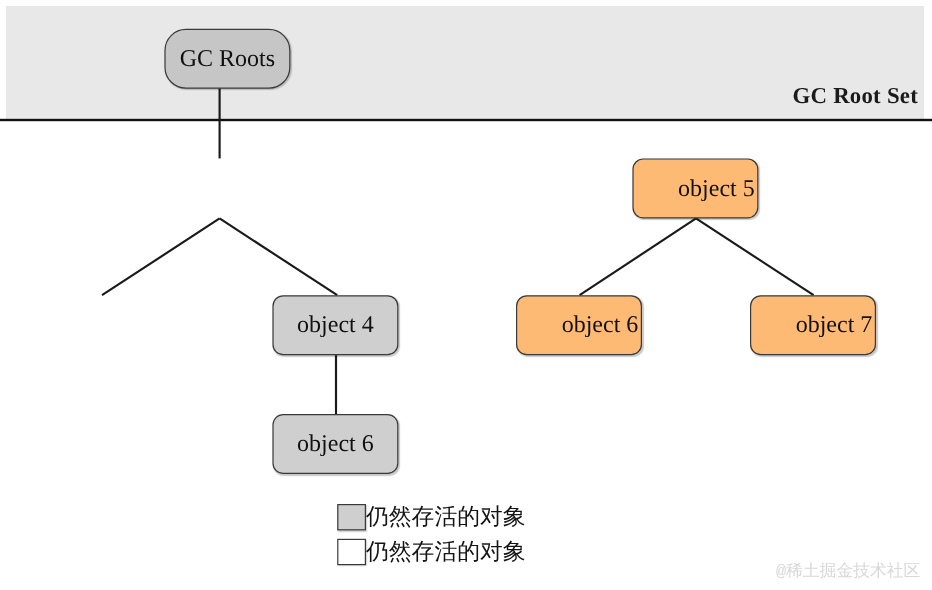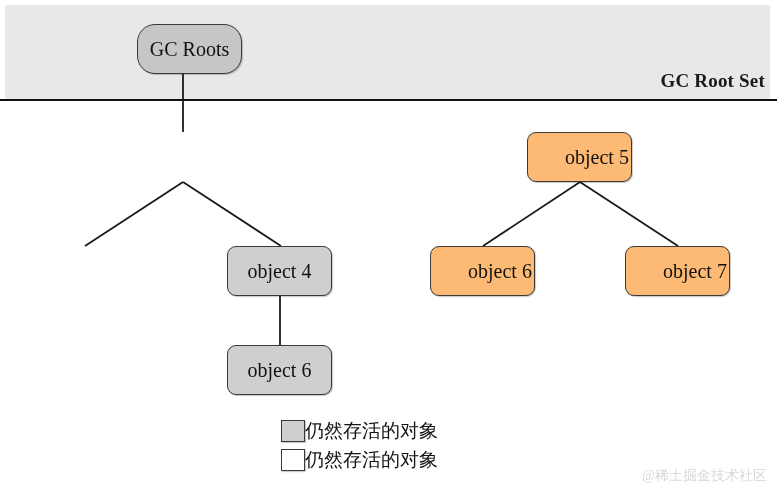--- a/index.html
+++ b/index.html
@@ -104,21 +104,21 @@
     font-family: "DejaVu Sans", "Liberation Sans", sans-serif;
     white-space: nowrap;
   }
   
   .watermark {
     position: absolute;
     right: 10px;
     bottom: 7px;
     font-size: 14px;
     color: #d8d8d8;
-    font-family: Liberation Serif, serif;
+    font-family: Liberation Mono, monospace;
     white-space: nowrap;
     z-index: 2;
   }
 </style>
 </head>
 <body>
 
 <div id="canvas">
 
   <div class="root-band"></div>

